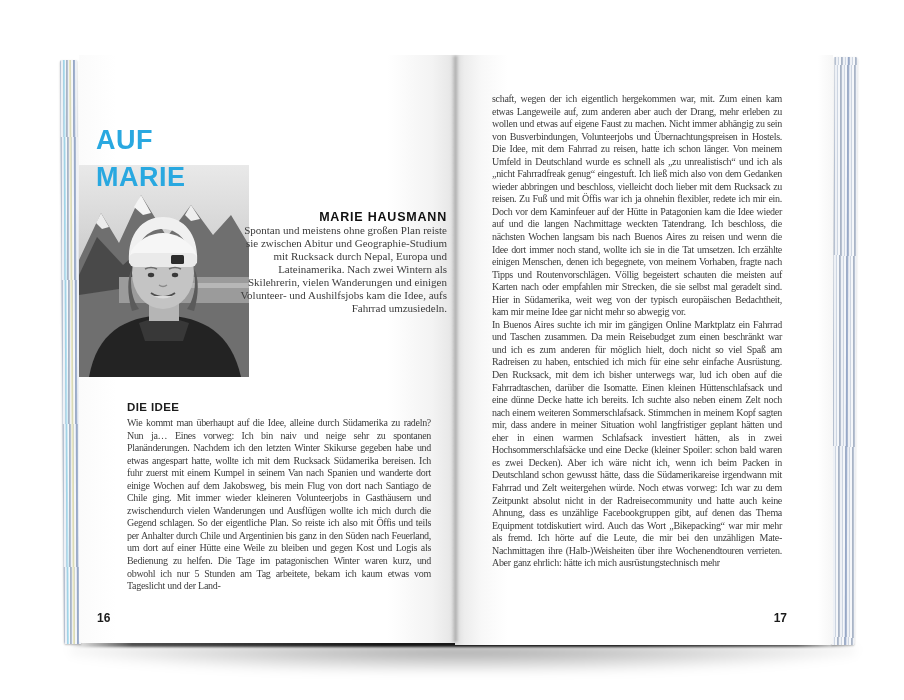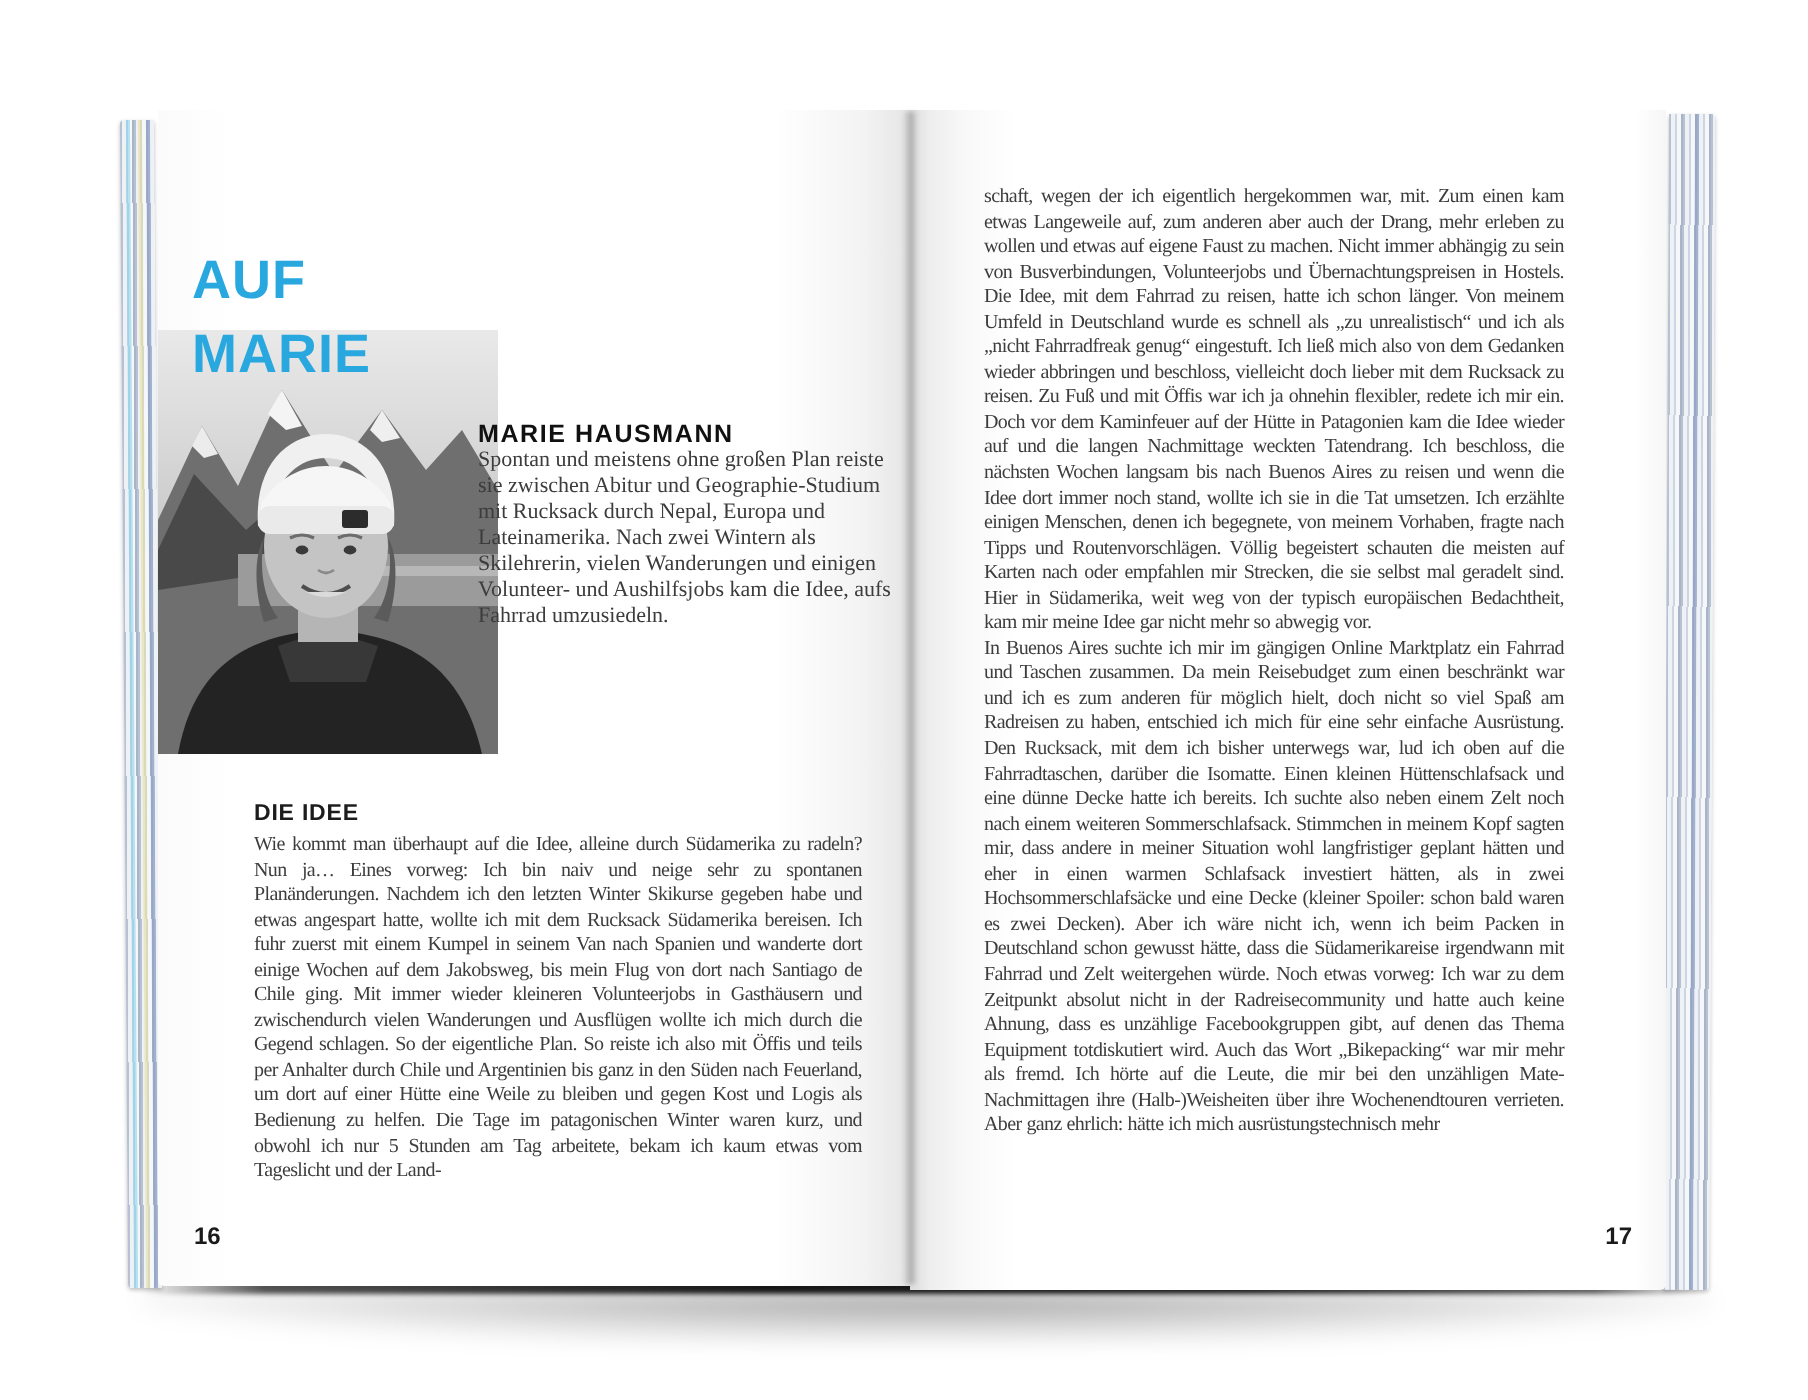--- a/index.html
+++ b/index.html
@@ -34,33 +34,33 @@
     background:linear-gradient(to right,rgba(70,70,70,0) 0%,rgba(70,70,70,.22) 45%,rgba(60,60,60,.3) 55%,rgba(70,70,70,0) 100%);
     filter:blur(1px);}
 
   
   .chapter-title{position:absolute;left:17px;top:48px;z-index:3;
     font-family:"Liberation Sans",sans-serif;font-weight:bold;font-size:27px;line-height:37px;
     letter-spacing:.5px;color:#29a8e0;margin-top:19px;}
   .photo-wrap{position:absolute;left:0;top:110px;width:170px;height:212px;z-index:1;
     filter:grayscale(100%) contrast(1.03);}
   .photo-wrap svg{display:block;}
-  .author-col{position:absolute;left:160px;top:155px;width:208px;text-align:left;z-index:2;}
+  .author-col{position:absolute;left:160px;top:155px;width:208px;text-align:right;z-index:2;}
   .author-name{font-family:"Liberation Sans",sans-serif;font-weight:bold;font-size:12.5px;
     letter-spacing:.8px;color:#111;}
   .author-bio{font-size:11px;line-height:13px;color:#3c3c3c;}
   .section-heading{position:absolute;left:48px;top:346px;font-family:"Liberation Sans",sans-serif;
     font-weight:bold;font-size:11.5px;letter-spacing:.4px;color:#1c1c1c;}
   .body-text{font-size:10px;line-height:12.55px;letter-spacing:-.3px;color:#3d3d3d;
     text-align:justify;hyphens:auto;-webkit-hyphens:auto;word-spacing:.2px;}
   .left-body{position:absolute;left:48px;top:362px;width:304px;}
   .page-num{position:absolute;top:556px;font-family:"Liberation Sans",sans-serif;
     font-weight:bold;font-size:12px;color:#1a1a1a;}
   .page-num.left{left:18px;}
-  .page-num.right{right:17px;}
+  .page-num.right{right:46px;}
 
   
   .right-body{position:absolute;left:37px;top:38px;width:290px;}
   .right-body p{margin:0;}
 </style>
 </head>
 <body>
 
 <div class="scene">
 

